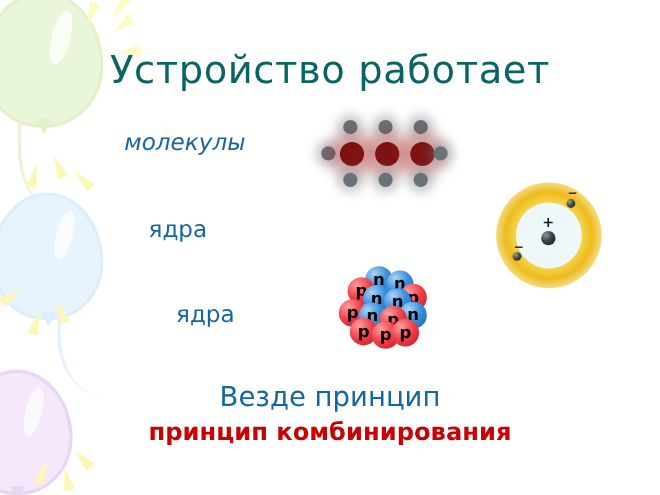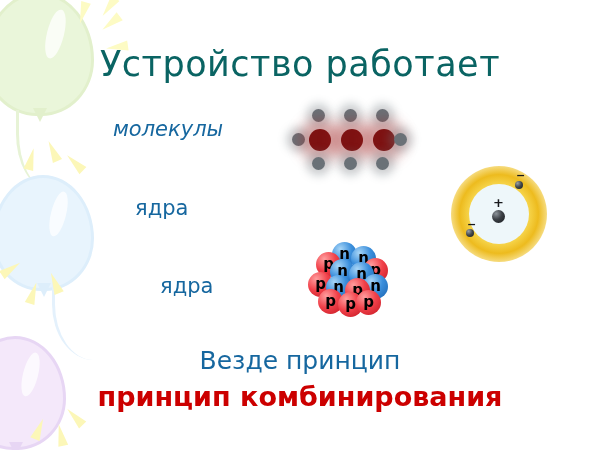--- a/index.html
+++ b/index.html
@@ -122,21 +122,21 @@
     color: #16679f;
     font-size: 25px;
     white-space: nowrap;
   }
   #principle {
     position: absolute;
     left: 0; top: 381px;
     width: 600px;
     text-align: center;
     color: #cc0000;
-    font-size: 27px;
+    font-size: 22px;
     font-weight: bold;
     white-space: nowrap;
   }
 
   
   #molecule { position: absolute; left: 288px; top: 103px; width: 122px; height: 72px; }
   .m-atom {
     position: absolute;
     border-radius: 50%;
   }

